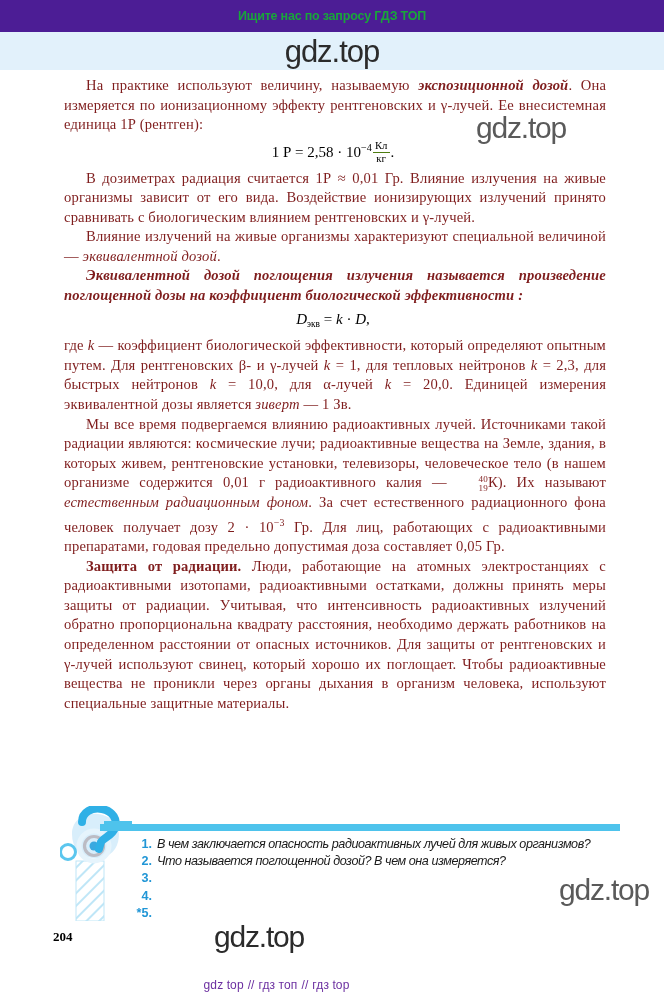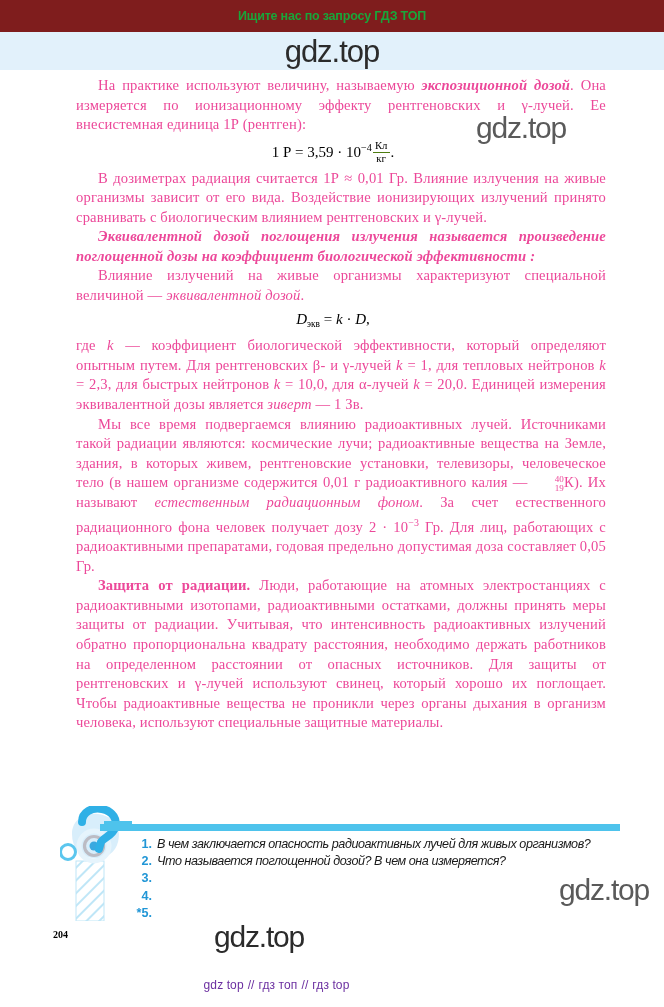--- a/index.html
+++ b/index.html
@@ -17,21 +17,21 @@
 
   
   .promo-strip {
     position: absolute;
     top: 0; left: 0;
     width: 664px;
     height: 32px;
     display: flex;
     align-items: center;
     justify-content: center;
-    background: #7f1d1d;
+    background: #4c1d95;
   }
   .promo-text {
     color: #19a63a;
     font-family: "Liberation Sans", sans-serif;
     font-size: 12.5px;
     font-weight: 700;
     letter-spacing: -0.2px;
     white-space: nowrap;
   }
 
@@ -57,26 +57,26 @@
   }
 
   
   .content {
     position: absolute;
     top: 76px;
     left: 60px;
     width: 546px;
   }
   p.bodytext {
-    margin: 0 0 0 16px;
+    margin: 0 0 0 4px;
     font-size: 14.6px;
     line-height: 19.6px;
     text-align: justify;
     text-indent: 22px;
-    color: #ec4899;
+    color: #7f1d1d;
     letter-spacing: 0.15px;
     -webkit-hyphens: none;
     hyphens: none;
   }
   p.bodytext.noindent { text-index: 0; text-indent: 0; }
   .it { font-style: italic; }
   .bi { font-style: italic; font-weight: 700; }
   .bd { font-weight: 700; }
 
   .formula {
@@ -181,21 +181,21 @@
     flex: 0 0 auto;
     letter-spacing: 0;
   }
 
   
   .page-number {
     position: absolute;
     top: 929px;
     left: 53px;
     font-family: "Liberation Serif", serif;
-    font-size: 10px;
+    font-size: 13px;
     font-weight: 700;
     color: #000;
   }
   .footer-links {
     position: absolute;
     top: 978px;
     left: 0;
     width: 553px;
     text-align: center;
     font-family: "Liberation Sans", sans-serif;
@@ -215,30 +215,30 @@
 <div class="blue-band"></div>
 <div class="band-wordmark">gdz.top</div>
 
 <div class="content">
 
   <p class="bodytext"><span>На практике используют величину, называемую </span><span class="bi">экспозиционной дозой</span><span>. Она измеряется по ионизационному эффекту рентгеновских и γ-лучей. Ее внесистемная единица 1Р (рентген):</span></p>
 
   <div class="formula">
     <span>1 Р</span>
     <span>=</span>
-    <span>3,59</span>
+    <span>2,58</span>
     <span>·</span>
     <span>10</span><sup class="ex">−4</sup><span class="frac"><span class="num">Кл</span><span class="den">кг</span></span><span>.</span>
   </div>
 
   <p class="bodytext">В дозиметрах радиация считается 1Р ≈ 0,01 Гр. Влияние излучения на живые организмы зависит от его вида. Воздействие ионизирующих излучений принято сравнивать с биологическим влиянием рентгеновских и γ-лучей.</p>
 
+  <p class="bodytext"><span>Влияние излучений на живые организмы характеризуют специальной величиной — </span><span class="it">эквивалентной дозой</span><span>.</span></p>
+
   <p class="bodytext"><span class="bi">Эквивалентной дозой поглощения излучения</span><span class="bi"> называется произведение поглощенной дозы на коэффициент биологической эффективности </span><span class="bi">:</span></p>
-
-  <p class="bodytext"><span>Влияние излучений на живые организмы характеризуют специальной величиной — </span><span class="it">эквивалентной дозой</span><span>.</span></p>
 
   <div class="formula">
     <span class="var">D</span><sub class="sb">экв</sub>
     <span>=</span>
     <span class="var">k</span>
     <span>·</span>
     <span class="var">D</span><span>,</span>
   </div>
 
   <p class="bodytext noindent" style="text-indent:0"><span>где </span><span class="it">k</span><span> — коэффициент биологической эффективности, который определяют опытным путем. Для рентгеновских β- и γ-лучей </span><span class="it">k</span><span> = 1, для тепловых нейтронов </span><span class="it">k</span><span> = 2,3, для быстрых нейтронов </span><span class="it">k</span><span> = 10,0, для α-лучей </span><span class="it">k</span><span> = 20,0. Единицей измерения эквивалентной дозы является </span><span class="it">зиверт</span><span> — 1 Зв.</span></p>

